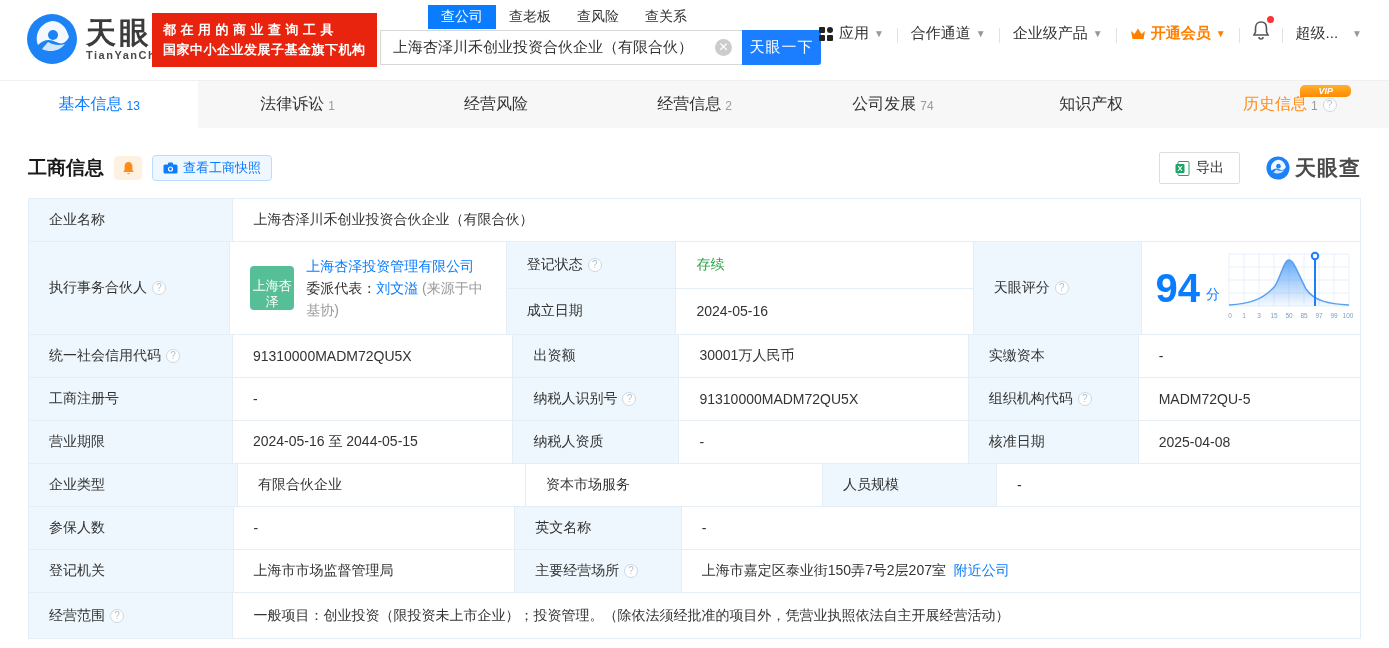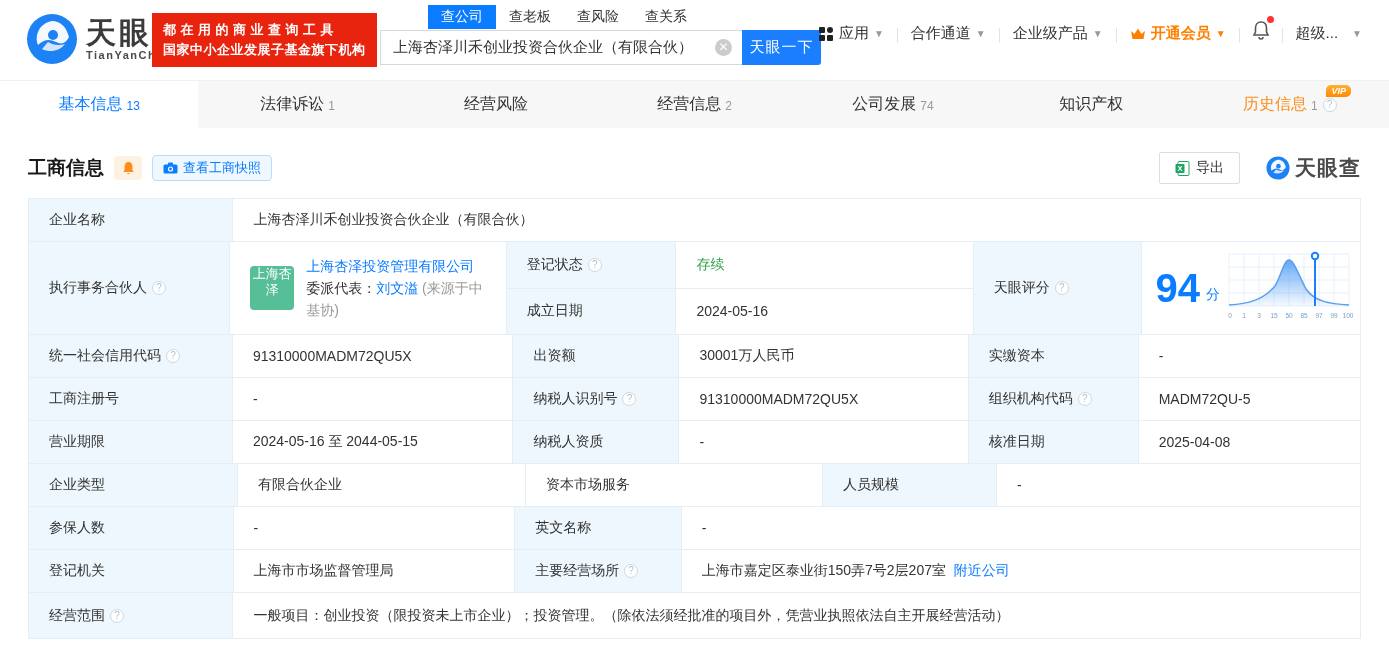--- a/index.html
+++ b/index.html
@@ -48,21 +48,21 @@
   
   .page-tabs { display:flex; height:48px; background:#f7f7f7; border-top:1px solid #f0f0f0; }
   .ptab { flex:1; display:flex; align-items:center; justify-content:center; font-size:16px; color:#333; cursor:pointer; position:relative; }
   .ptab .cnt { font-size:12px; color:#999; margin-left:4px; margin-top:2px; }
   .ptab.active { background:#fff; color:#0a7cff; font-weight:normal; }
   .ptab.active .cnt { color:#0a7cff; }
   .ptab.history { color:#ff8c19; }
   .help-circle { display:inline-block; width:14px; height:14px; border:1px solid #ccd8e3; border-radius:50%;
      color:#b3c1cd; font-size:10px; line-height:12px; text-align:center; margin-left:5px; background:#fff; }
   .vip-badge { position:absolute; top:4px; right:38px; background:linear-gradient(180deg,#ffb02e,#ff8a00);
-     color:#fff; font-size:9px; font-style:italic; font-weight:bold; padding:1px 5px; border-radius:5px 5px 5px 0; }
+     color:#fff; font-size:9px; font-style:italic; font-weight:bold; padding:1px 18px; border-radius:5px 5px 5px 0; }
 
   
   .section-head { display:flex; align-items:center; margin:24px 28px 0; height:32px; }
   .section-title { font-size:19px; font-weight:bold; color:#1a1a1a; }
   .bell-chip { margin-left:10px; width:28px; height:24px; background:#fdf1e2; border-radius:4px;
      display:flex; align-items:center; justify-content:center; cursor:pointer; }
   .snapshot-btn { margin-left:10px; height:26px; padding:0 10px; background:#f0f8ff; border:1px solid #b9dcff;
      border-radius:4px; color:#0a7cff; font-size:13px; display:flex; align-items:center; gap:5px; cursor:pointer; }
   .right-tools { margin-left:auto; display:flex; align-items:center; gap:26px; }
   .export-btn { height:32px; padding:0 15px; background:#fff; border:1px solid #ddd; border-radius:2px;
@@ -87,21 +87,21 @@
 
   .exec-mid { width:467px; display:flex; flex-direction:column; }
   .exec-sub { display:flex; flex:1; }
   .exec-sub:first-child { border-bottom:1px solid #e6eef5; }
   .exec-sub .cell { border-right:1px solid #e6eef5; height:100%; }
   .exec-sub .lb { width:170px; }
   .exec-sub .vl { width:297px; border-right:none; }
   .exec-mid-wrap { border-right:1px solid #e6eef5; }
 
   .avatar { width:44px; height:44px; background:#57bf98; border-radius:4px; color:#fff; font-size:13px;
-     display:flex; align-items:flex-start; justify-content:center; text-align:center; line-height:16px;
+     display:flex; align-items:flex-end; justify-content:center; text-align:center; line-height:16px;
      flex-shrink:0; cursor:pointer; }
   .exec-info { margin-left:12px; line-height:22px; font-size:14px; }
 
   .score-cell { padding:0 6px 0 14px !important; gap:6px; }
   .score-num { font-size:40px; font-weight:bold; color:#0a7cff; line-height:40px; }
   .score-unit { font-size:14px; color:#0a7cff; margin-top:14px; }
 </style>
 </head>
 <body>
 

